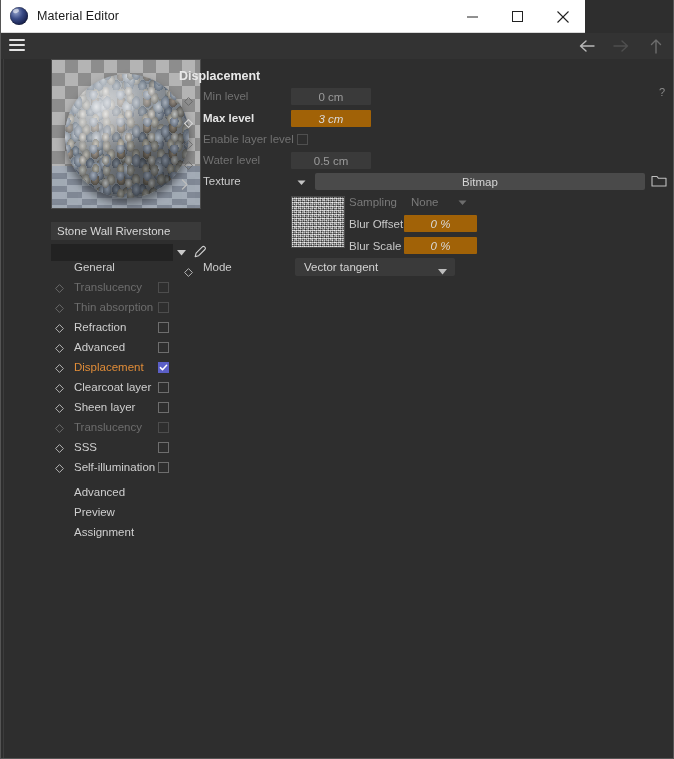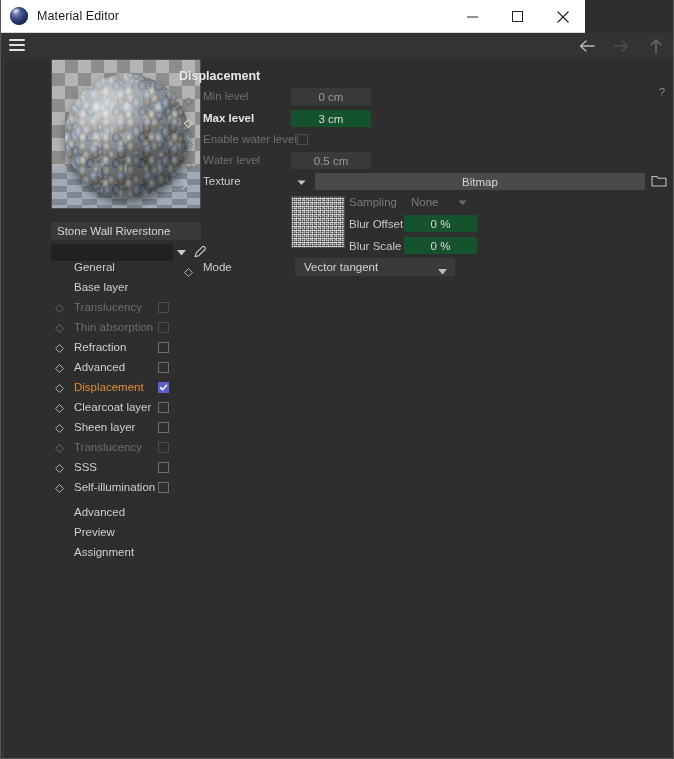--- a/index.html
+++ b/index.html
@@ -160,21 +160,21 @@
   .prow .plbl { position: absolute; left: 30px; top: 3px; font-size: 11.5px; color: #cdcdcd; }
   .prow.dim .plbl { color: #717171; }
   .prow.strong .plbl { color: #e4e4e4; font-weight: bold; }
 
   .field {
     position: absolute; height: 17px;
     display: flex; align-items: center; justify-content: center;
     font-size: 11.5px; border-radius: 1px;
   }
   .field.ro { background: #3a3a3a; color: #9b9b9b; }
-  .field.rw { background: #14532d; color: #d9d9d9; }
+  .field.rw { background: #a16207; color: #d9d9d9; font-style: italic; }
 
   .cbx-inline {
     position: absolute; width: 11px; height: 11px; border: 1px solid #4f4f4f; background: #2e2e2e;
   }
 
   .expander { position: absolute; left: 8px; top: 4px; width: 10px; height: 12px; }
   .ddtri { position: absolute; width: 14px; height: 14px; }
   .bitmapfield {
     position: absolute; height: 17px; background: #4a4a4a; border-radius: 2px;
     display: flex; align-items: center; justify-content: center;
@@ -282,23 +282,20 @@
           <path d="M12.6 1.9 a1.6 1.6 0 0 0 -2.3 0 L4.1 8.1 L3.2 11.6 L6.7 10.7 L12.9 4.5 a1.6 1.6 0 0 0 -0.3 -2.6 Z" fill="none" stroke="#cfcfcf" stroke-width="1.1" stroke-linejoin="round"></path>
         </svg>
       </div>
     </div>
 
     <div class="chan-list">
 
       <div class="chan nodiamond">
         <span class="lbl">General</span>
       </div>
-      <div class="chan nodiamond">
-        <span class="lbl">Base layer</span>
-      </div>
 
       <div class="chan disabled">
         <span class="diamond">
           <svg width="9" height="9" viewBox="0 0 9 9">
               <path d="M4.5 0.6 L8.4 4.5 L4.5 8.4 L0.6 4.5 Z" fill="none" stroke="#6a6a6a" stroke-width="1"></path>
             </svg>
         </span>
         <span class="lbl">Translucency</span>
         <span class="cbx"></span>
       </div>
@@ -439,21 +436,21 @@
         <span>3 cm</span>
       </span>
     </div>
 
     <div class="prow dim" style="top:71px; width:470px;">
       <span class="diamond">
         <svg width="9" height="9" viewBox="0 0 9 9">
             <path d="M4.5 0.6 L8.4 4.5 L4.5 8.4 L0.6 4.5 Z" fill="none" stroke="#6a6a6a" stroke-width="1"></path>
           </svg>
       </span>
-      <span class="plbl">Enable water level</span>
+      <span class="plbl">Enable layer level</span>
       <span class="cbx-inline" style="left:124px; top:4px;"></span>
     </div>
 
     <div class="prow dim" style="top:92px; width:470px;">
       <span class="diamond">
         <svg width="9" height="9" viewBox="0 0 9 9">
             <path d="M4.5 0.6 L8.4 4.5 L4.5 8.4 L0.6 4.5 Z" fill="none" stroke="#6a6a6a" stroke-width="1"></path>
           </svg>
       </span>
       <span class="plbl">Water level</span>

